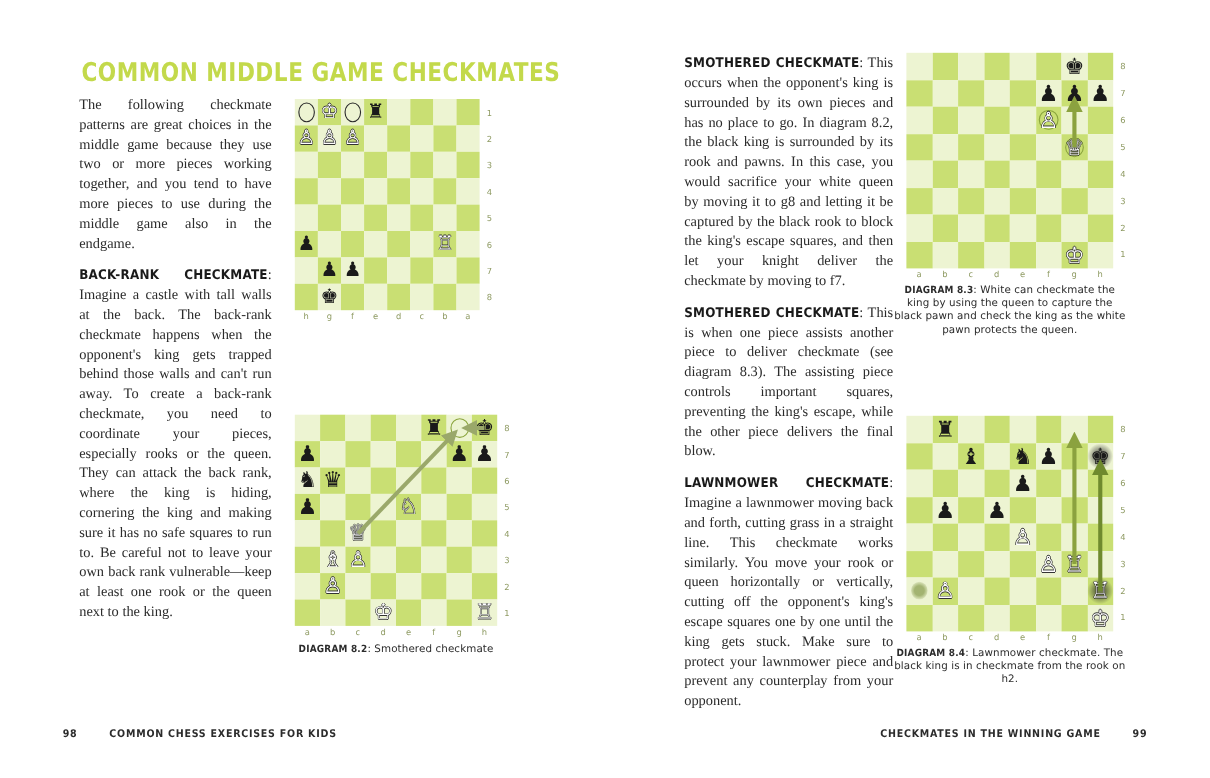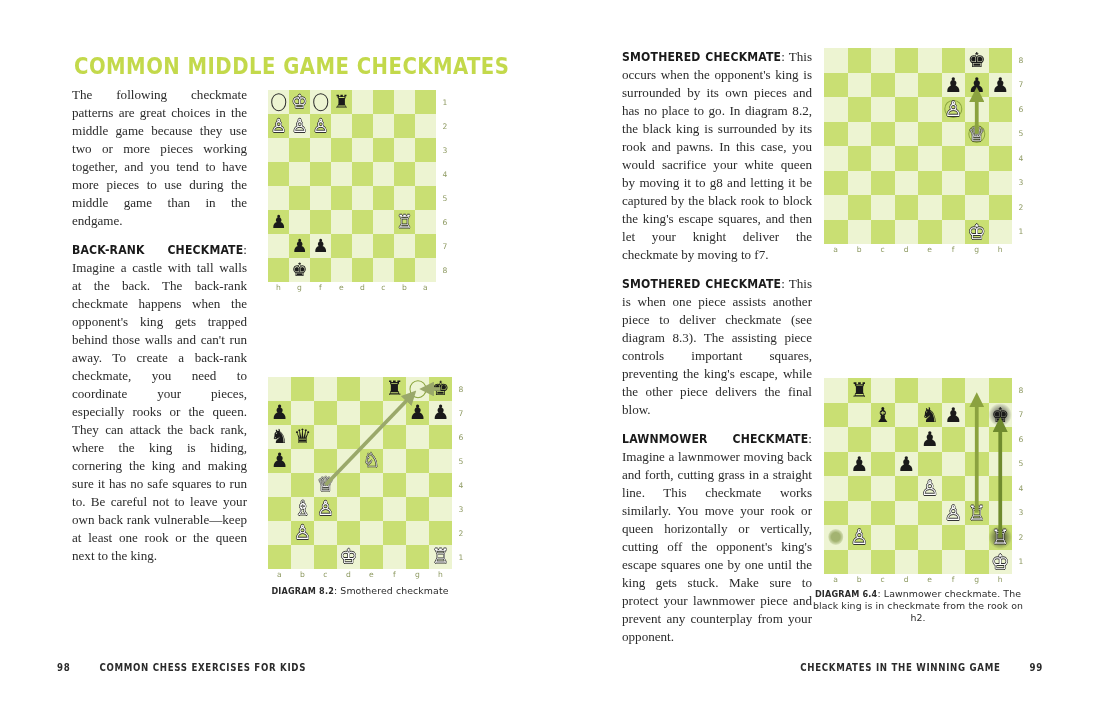--- a/index.html
+++ b/index.html
@@ -141,21 +141,21 @@
   #footer-right .pg{margin-left:29px;}
 </style>
 </head>
 <body>
 
 <div class="page">
 
   <h1 class="section-title">COMMON MIDDLE GAME CHECKMATES</h1>
 
   <div class="col" id="col-left">
-    <p class="body">The following checkmate patterns are great choices in the middle game because they use two or more pieces working together, and you tend to have more pieces to use during the middle game than in the endgame.</p>
+    <p class="body">The following checkmate patterns are great choices in the middle game because they use two or more pieces working together, and you tend to have more pieces to use during the middle game also in the endgame.</p>
     <p class="body"><span class="runin">BACK-RANK CHECKMATE</span><span>: Imagine a castle with tall walls at the back. The back-rank checkmate happens when the opponent's king gets trapped behind those walls and can't run away. To create a back-rank checkmate, you need to coordinate your pieces, especially rooks or the queen. They can attack the back rank, where the king is hiding, cornering the king and making sure it has no safe squares to run to. Be careful not to leave your own back rank vulnerable—keep at least one rook or the queen next to the king.</span></p>
   </div>
 
   <div class="col" id="col-mid">
     <p class="body"><span class="runin">SMOTHERED CHECKMATE</span><span>: This occurs when the opponent's king is surrounded by its own pieces and has no place to go. In diagram 8.2, the black king is surrounded by its rook and pawns. In this case, you would sacrifice your white queen by moving it to g8 and letting it be captured by the black rook to block the king's escape squares, and then let your knight deliver the checkmate by moving to f7.</span></p>
     <p class="body"><span class="runin">SMOTHERED CHECKMATE</span><span>: This is when one piece assists another piece to deliver checkmate (see diagram 8.3). The assisting piece controls important squares, preventing the king's escape, while the other piece delivers the final blow.</span></p>
     <p class="body"><span class="runin">LAWNMOWER CHECKMATE</span><span>: Imagine a lawnmower moving back and forth, cutting grass in a straight line. This checkmate works similarly. You move your rook or queen horizontally or vertically, cutting off the opponent's king's escape squares one by one until the king gets stuck. Make sure to protect your lawnmower piece and prevent any counterplay from your opponent.</span></p>
   </div>
 
   <div class="diagram" id="dg-81" style="left:268px;top:90px;">
@@ -515,20 +515,21 @@
         </div>
     <svg class="arrows" viewBox="0 0 188 196" style="left: 0px; top: 0px; width: 188px; height: 196px; position: absolute;">
           <defs>
             <marker id="ah2_0" markerWidth="4" markerHeight="4" refX="2.6" refY="2" orient="auto">
               <path d="M0,0 L4,2 L0,4 z" fill="#8ba23f"></path>
             </marker>
           </defs>
           <line x1="152.75" y1="85.75" x2="152.75" y2="44.1" stroke="#8ba23f" stroke-width="3.7600000000000002" marker-end="url(#ah2_0)"></line>
         </svg>
       </div>
+    <div class="caption" style="width:212px;margin-left:-12px;margin-top:14px;"><span class="dlabel">DIAGRAM 8.3</span><span>: White can checkmate the king by using the queen to capture the black pawn and check the king as the white pawn protects the queen.</span></div>
   </div>
 
   <div class="diagram" id="dg-84" style="left:824px;top:378px;">
     <div class="board-wrap">
       <div class="board" style="width:188px;height:196px;">
           <div class="sq light"></div>
           <div class="sq dark">
             <div class="piece b" style="font-size: 20.21px;">♜</div>
           </div>
           <div class="sq light"></div>
@@ -650,21 +651,21 @@
               <path d="M0,0 L4,2 L0,4 z" fill="#8ba23f"></path>
             </marker>
             <marker id="ah3_1" markerWidth="4" markerHeight="4" refX="2.6" refY="2" orient="auto">
               <path d="M0,0 L4,2 L0,4 z" fill="#6f8a2e"></path>
             </marker>
           </defs>
           <line x1="152.75" y1="134.75" x2="152.75" y2="19.6" stroke="#8ba23f" stroke-width="3.7600000000000002" marker-end="url(#ah3_0)"></line>
           <line x1="176.25" y1="159.25" x2="176.25" y2="44.1" stroke="#6f8a2e" stroke-width="3.7600000000000002" marker-end="url(#ah3_1)"></line>
         </svg>
       </div>
-    <div class="caption" style="width:212px;margin-left:-12px;margin-top:14px;"><span class="dlabel">DIAGRAM 6.4</span><span>: Lawnmower checkmate. The black king is in checkmate from the rook on h2.</span></div>
+    <div class="caption" style="width:212px;margin-left:-12px;margin-top:14px;"><span class="dlabel">DIAGRAM 8.4</span><span>: Lawnmower checkmate. The black king is in checkmate from the rook on h2.</span></div>
   </div>
 
   <div class="footer" id="footer-left">
     <span class="pg">98</span><span>COMMON CHESS EXERCISES FOR KIDS</span>
   </div>
   <div class="footer" id="footer-right">
     <span>CHECKMATES IN THE WINNING GAME</span><span class="pg">99</span>
   </div>
 
 </div>

